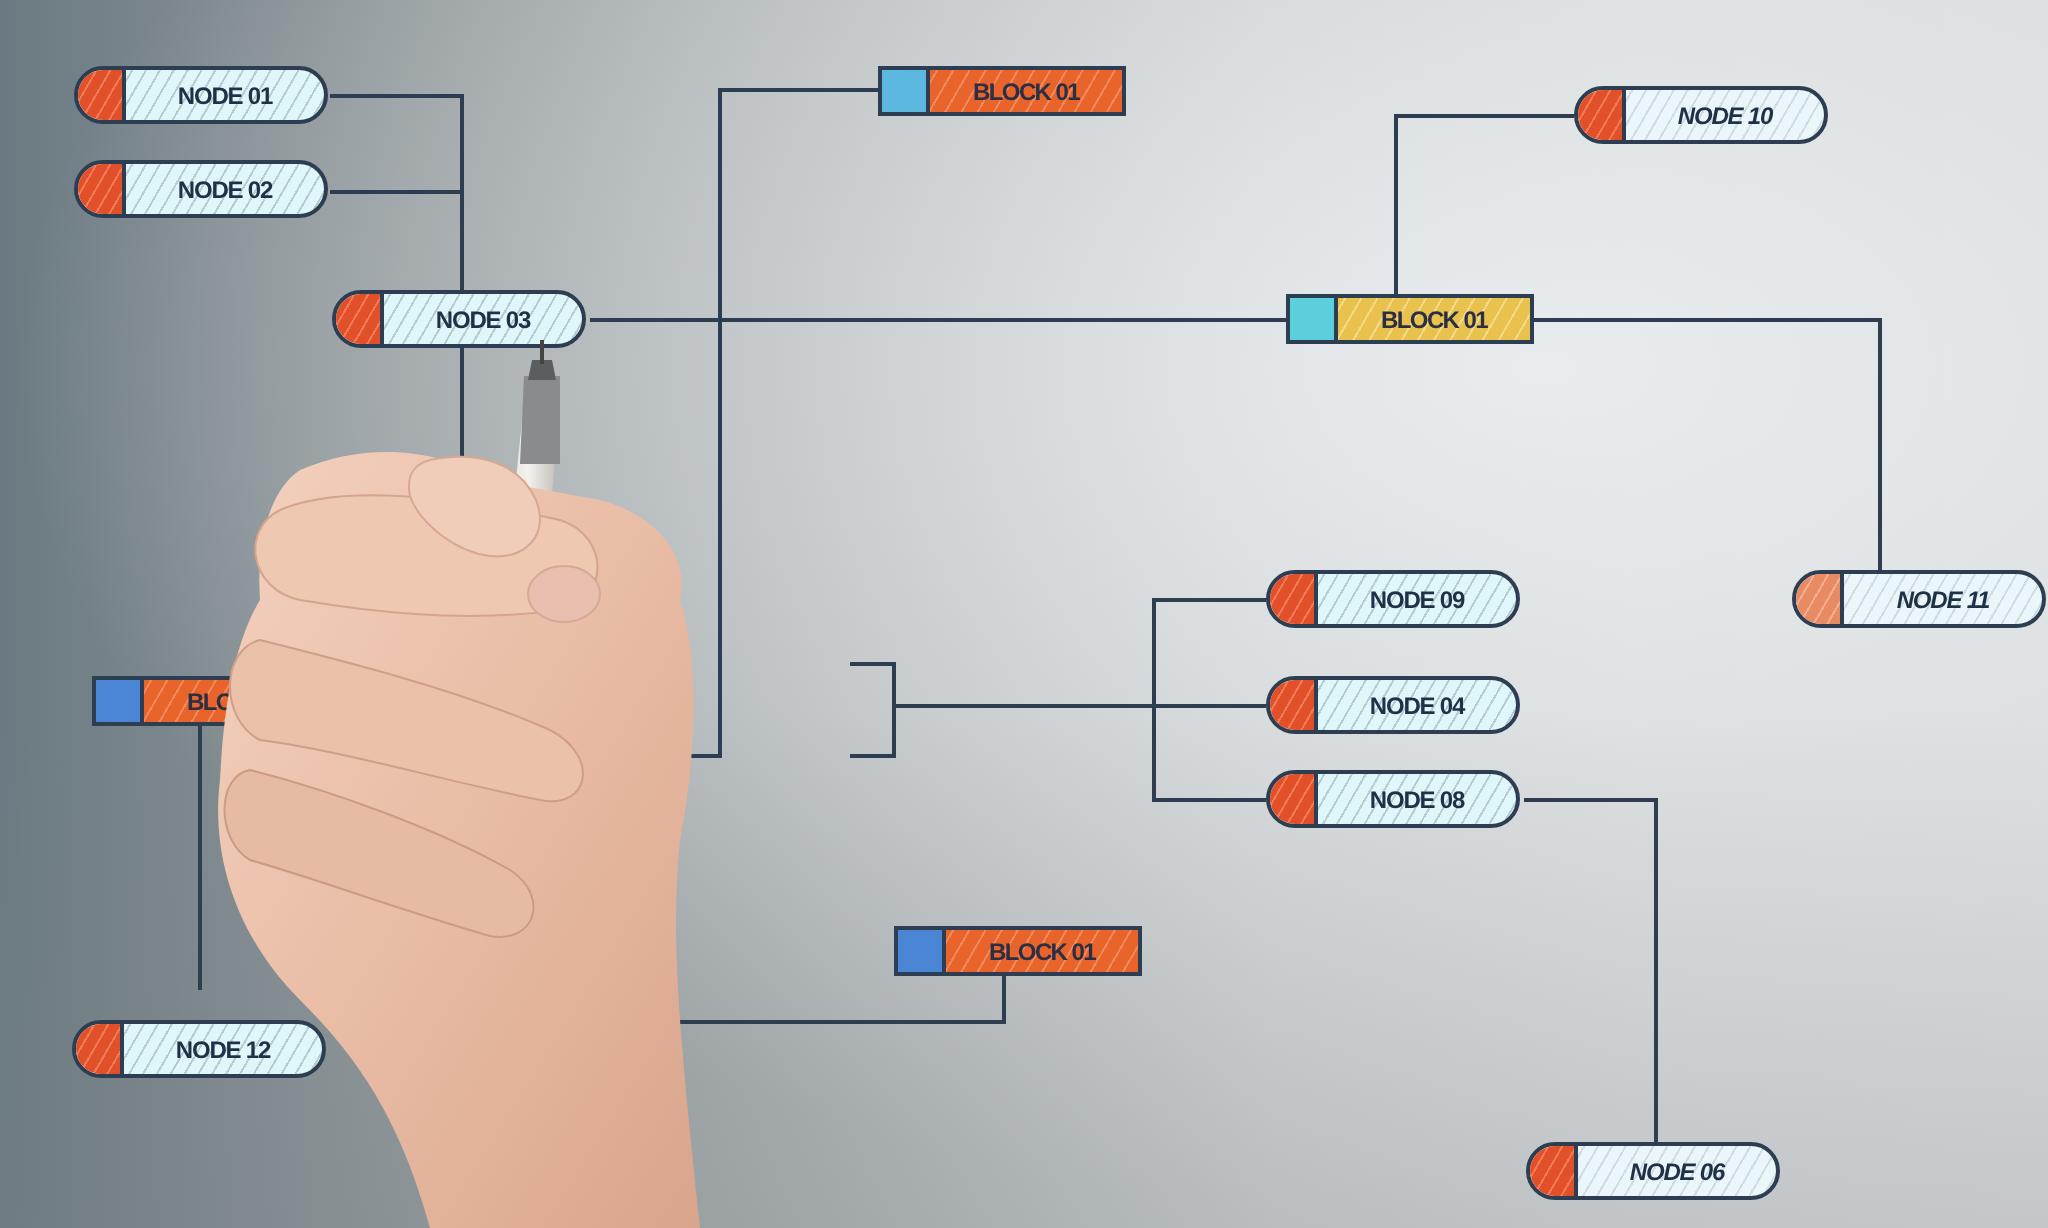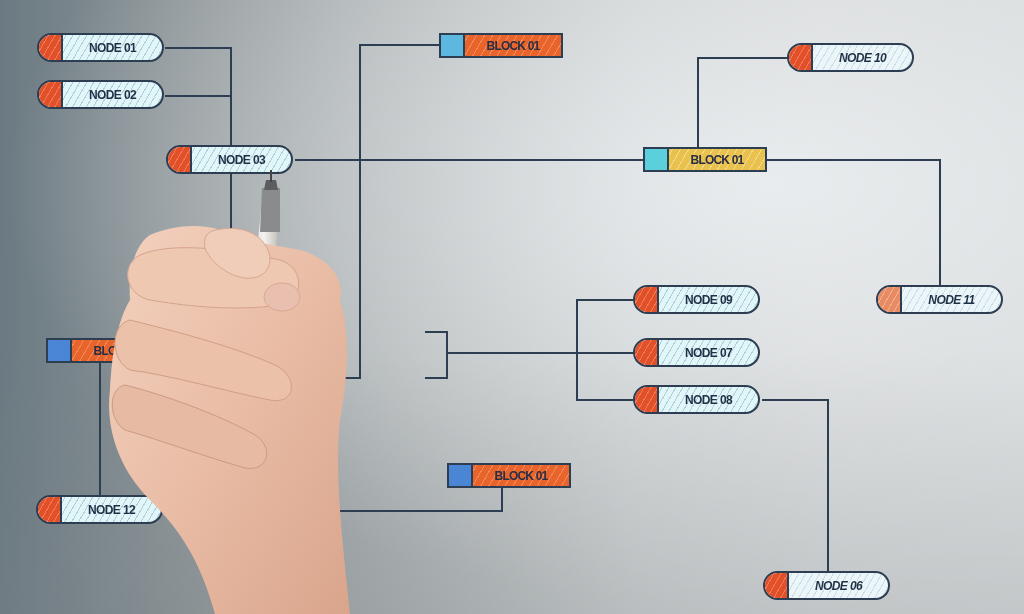--- a/index.html
+++ b/index.html
@@ -97,39 +97,39 @@
 <div class="node" style="left:166px;top:145px;">
   <div class="cap"></div>
   <span class="label">NODE 03</span>
 </div>
 <div class="node" style="left:633px;top:285px;">
   <div class="cap"></div>
   <span class="label">NODE 09</span>
 </div>
 <div class="node" style="left:633px;top:338px;">
   <div class="cap"></div>
-  <span class="label">NODE 07</span>
+  <span class="label">NODE 04</span>
 </div>
 <div class="node" style="left:633px;top:385px;justify-content:center;">
   <div class="cap"></div>
   <span class="label">NODE 08</span>
 </div>
 <div class="node pale" style="left:763px;top:571px;">
   <div class="cap"></div>
   <span class="label">NODE 06</span>
 </div>
 <div class="node pale" style="left:787px;top:43px;">
   <div class="cap"></div>
   <span class="label">NODE 10</span>
 </div>
-<div class="node pale" style="left:876px;top:285px;">
+<div class="node pale" style="left:896px;top:285px;">
   <div class="cap light"></div>
   <span class="label">NODE 11</span>
 </div>
-<div class="node" style="left:36px;top:495px;justify-content:center;">
+<div class="node" style="left:36px;top:510px;justify-content:center;">
   <div class="cap"></div>
   <span class="label">NODE 12</span>
 </div>
 
 <div class="block orange" style="left:439px;top:33px;">
   <div class="sq"></div>
   <div class="body">BLOCK 01</div>
 </div>
 <div class="block yellow" style="left:643px;top:147px;">
   <div class="sq"></div>

